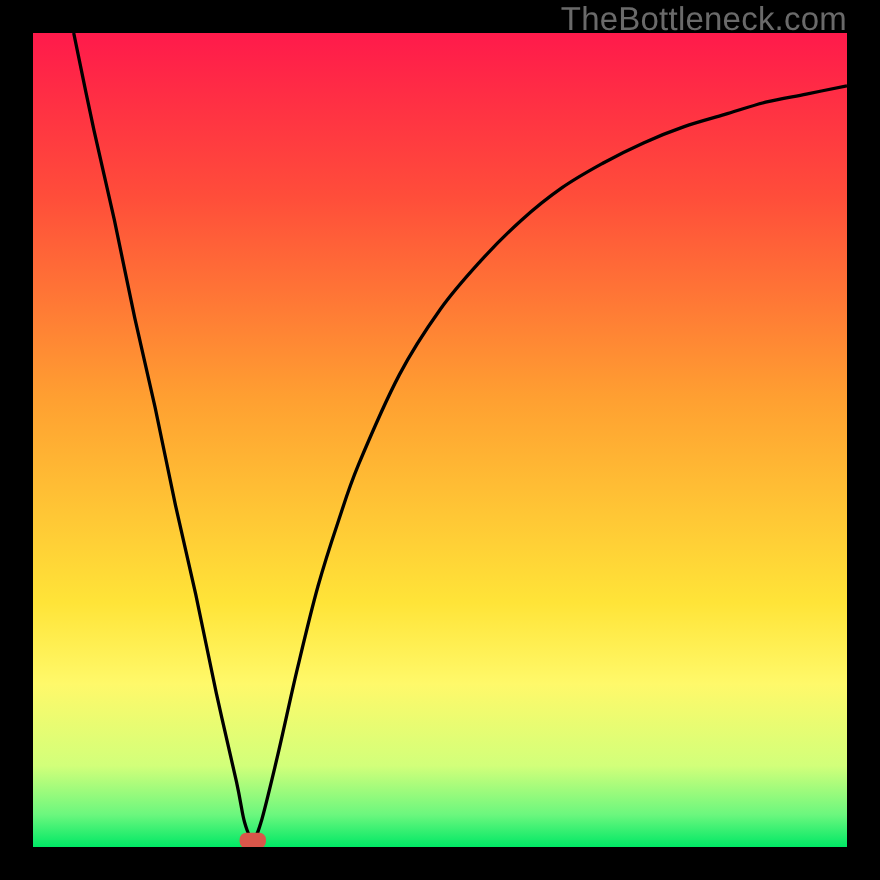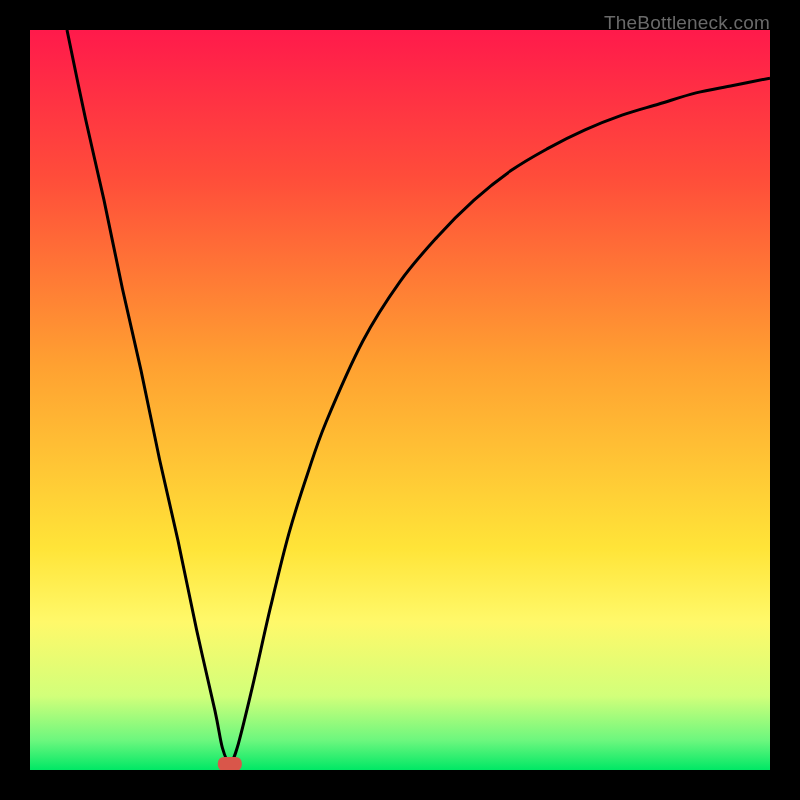--- a/index.html
+++ b/index.html
@@ -20,24 +20,24 @@
   .plot {
     position: absolute;
     top: 30px;
     left: 30px;
     width: 740px;
     height: 740px;
     overflow: hidden;
   }
   .watermark {
     position: absolute;
-    top: 12px;
+    top: 1px;
     right: 30px;
     color: #6a6a6a;
-    font-size: 19px;
+    font-size: 30px;
     letter-spacing: 0.2px;
     font-weight: 400;
   }
 </style>
 </head>
 <body>
 
 <div class="frame">
   <div class="watermark">TheBottleneck.com</div>
   <div class="plot">

